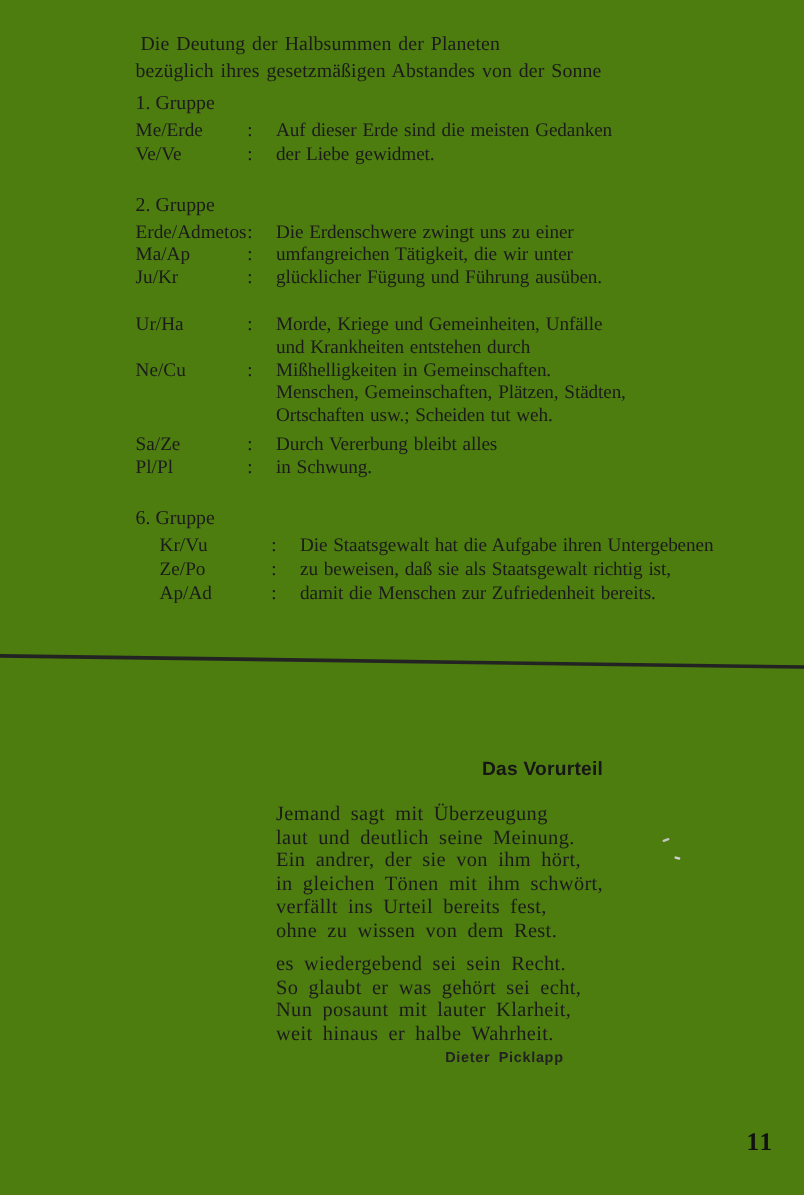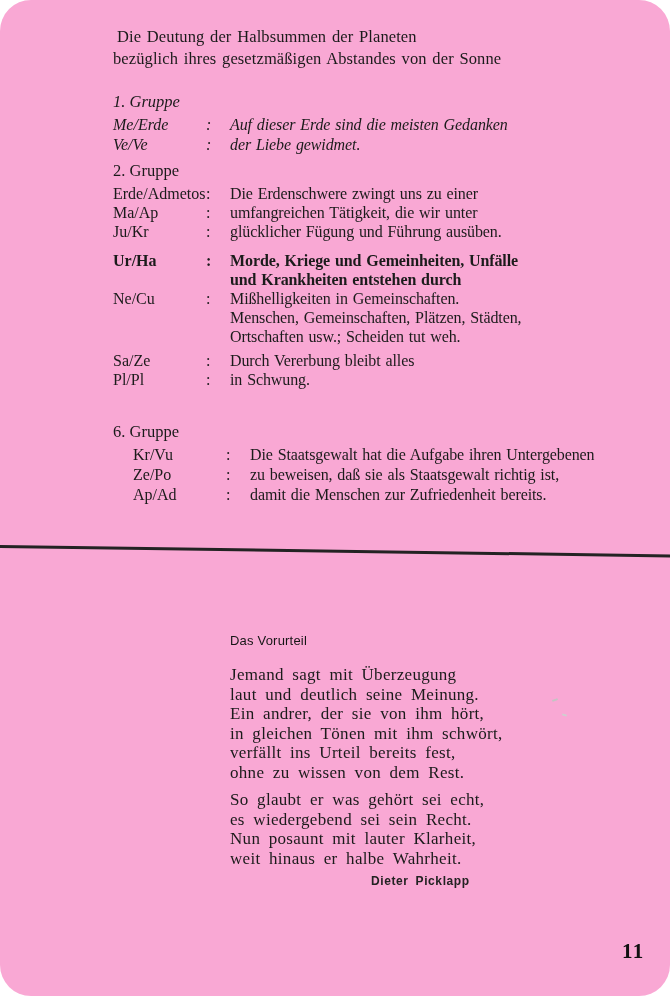--- a/index.html
+++ b/index.html
@@ -4,49 +4,49 @@
 <style>
   html,body{margin:0;padding:0;}
   body{
     width:670px;height:996px;
     background:#ffffff;
     font-family:"Liberation Serif",serif;
     color:#1b1b1b;
     overflow:hidden;
     position:relative;
   }
-  .page{position:absolute;inset:0;background:#f9a8d4;border-radius:31px;}
+  .page{position:absolute;inset:0;background:#4d7c0f;}
 
   
   .intro{position:absolute;left:113px;top:26px;font-size:16.5px;line-height:21.5px;letter-spacing:0.1px;word-spacing:1.5px;white-space:nowrap;}
   .intro .l1{padding-left:4px;}
 
   
   .group{position:absolute;left:113px;}
-  .group1{top:92px;font-style:italic;}
+  .group1{top:76px;}
   .group2{top:161px;}
   .group3{top:422px;}
   .group-title{font-size:16.5px;line-height:20px;margin:0 0 3px 0;}
   .group .row{display:grid;grid-template-columns:93px 24px auto;}
   .group .row{font-size:16px;}
   .group1 .row{line-height:20px;}
   .group2 .row{line-height:19px;}
   .group3 .row{line-height:20px;margin-left:20px;}
-  .group2 .rows .entry:nth-child(4){margin-top:10px;font-weight:bold;}
+  .group2 .rows .entry:nth-child(4){margin-top:20px;}
   .group2 .rows .entry:nth-child(6){margin-top:5px;}
   .lbl{white-space:nowrap;}
   .colon{text-align:left;}
   .txt{white-space:nowrap;word-spacing:1px;letter-spacing:-0.1px;}
 
   
   .divider{position:absolute;top:545px;left:-2px;width:676px;height:2.5px;background:#232323;transform:rotate(0.8deg);transform-origin:0 0;}
 
   
   .poem{position:absolute;left:230px;top:633px;}
-  .poem-title{font-family:"Liberation Sans",sans-serif;font-weight:400;font-size:13px;letter-spacing:0.2px;margin:0;color:#161616;}
+  .poem-title{font-family:"Liberation Sans",sans-serif;font-weight:700;font-size:16px;letter-spacing:0.2px;margin:0;color:#161616;text-align:right;}
   #stanzas{margin-top:17px;}
   .stanza{margin:0 0 8px 0;}
   .poem-line{font-size:17px;line-height:19.5px;word-spacing:4px;letter-spacing:0.3px;white-space:nowrap;}
 
   .author{position:absolute;left:371px;top:874px;font-family:"Liberation Sans",sans-serif;font-weight:700;font-size:12px;letter-spacing:0.6px;word-spacing:3px;color:#222;}
 
   .pagenum{position:absolute;left:622px;top:939px;font-size:21px;font-weight:700;letter-spacing:1.5px;color:#111;}
 
   
   .speck{position:absolute;border-radius:2px;}
@@ -187,22 +187,22 @@
     <div id="stanzas">
         <div class="stanza">
           <div class="poem-line">Jemand sagt mit Überzeugung</div>
           <div class="poem-line">laut und deutlich seine Meinung.</div>
           <div class="poem-line">Ein andrer, der sie von ihm hört,</div>
           <div class="poem-line">in gleichen Tönen mit ihm schwört,</div>
           <div class="poem-line">verfällt ins Urteil bereits fest,</div>
           <div class="poem-line">ohne zu wissen von dem Rest.</div>
         </div>
         <div class="stanza">
+          <div class="poem-line">es wiedergebend sei sein Recht.</div>
           <div class="poem-line">So glaubt er was gehört sei echt,</div>
-          <div class="poem-line">es wiedergebend sei sein Recht.</div>
           <div class="poem-line">Nun posaunt mit lauter Klarheit,</div>
           <div class="poem-line">weit hinaus er halbe Wahrheit.</div>
         </div>
       </div>
   </div>
 
   <div class="author">Dieter Picklapp</div>
 
   <div class="pagenum">11</div>
 

